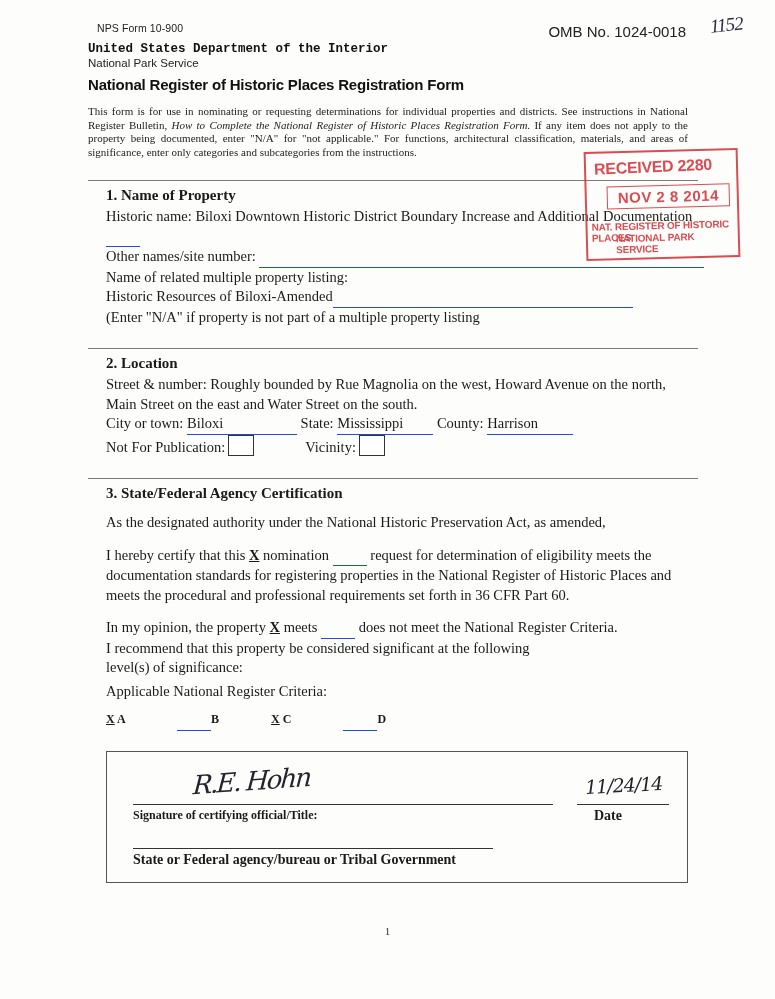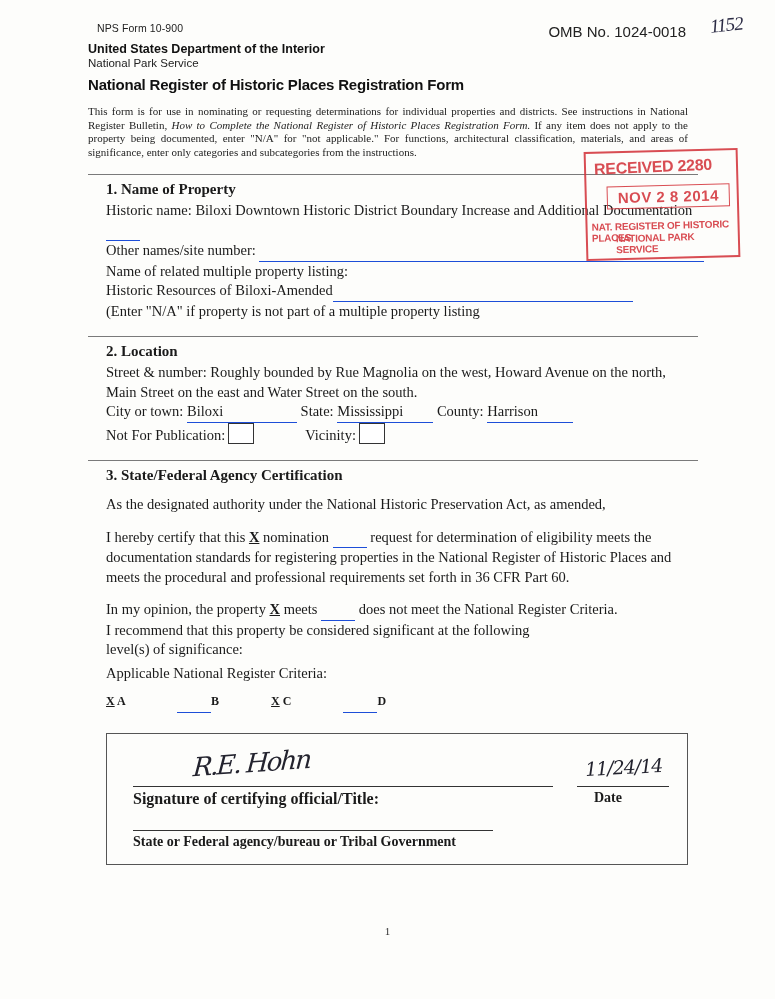--- a/index.html
+++ b/index.html
@@ -42,21 +42,21 @@
     letter-spacing: 0.1px;
     color: #222;
   }
   .omb {
     font-size: 15px;
     color: #222;
     margin-top: 1px;
     padding-right: 12px;
   }
   .agency {
-    font-family: Liberation Sans, sans-serif;
+    font-family: Liberation Mono, monospace;
     font-size: 12.5px;
     font-weight: bold;
     margin-top: 2px;
     color: #111;
   }
   .subagency {
     font-family: "Liberation Sans", sans-serif;
     font-size: 11.5px;
     margin-top: 1px;
     color: #222;
@@ -92,21 +92,21 @@
     letter-spacing: -1px;
   }
 
   
   .rule {
     border: 0;
     border-top: 1px solid #7a7a7a;
     margin: 0;
   }
   .sec {
-    margin-top: 15px;
+    margin-top: 21px;
   }
   .sec-head {
     font-size: 15px;
     font-weight: bold;
     margin: 6px 0 3px 18px;
   }
   .body {
     margin-left: 18px;
     font-size: 14.5px;
     line-height: 19.5px;
@@ -171,21 +171,21 @@
     position: absolute;
     left: 470px;
     top: 52px;
     width: 92px;
     border-bottom: 1px solid #333;
   }
   .sig-caption {
     position: absolute;
     left: 26px;
     top: 56px;
-    font-size: 16px;
+    font-size: 12px;
     font-weight: bold;
     text-align: center;
   }
   .date-caption {
     position: absolute;
     left: 487px;
     top: 56px;
     font-size: 14px;
     font-weight: bold;
   }

